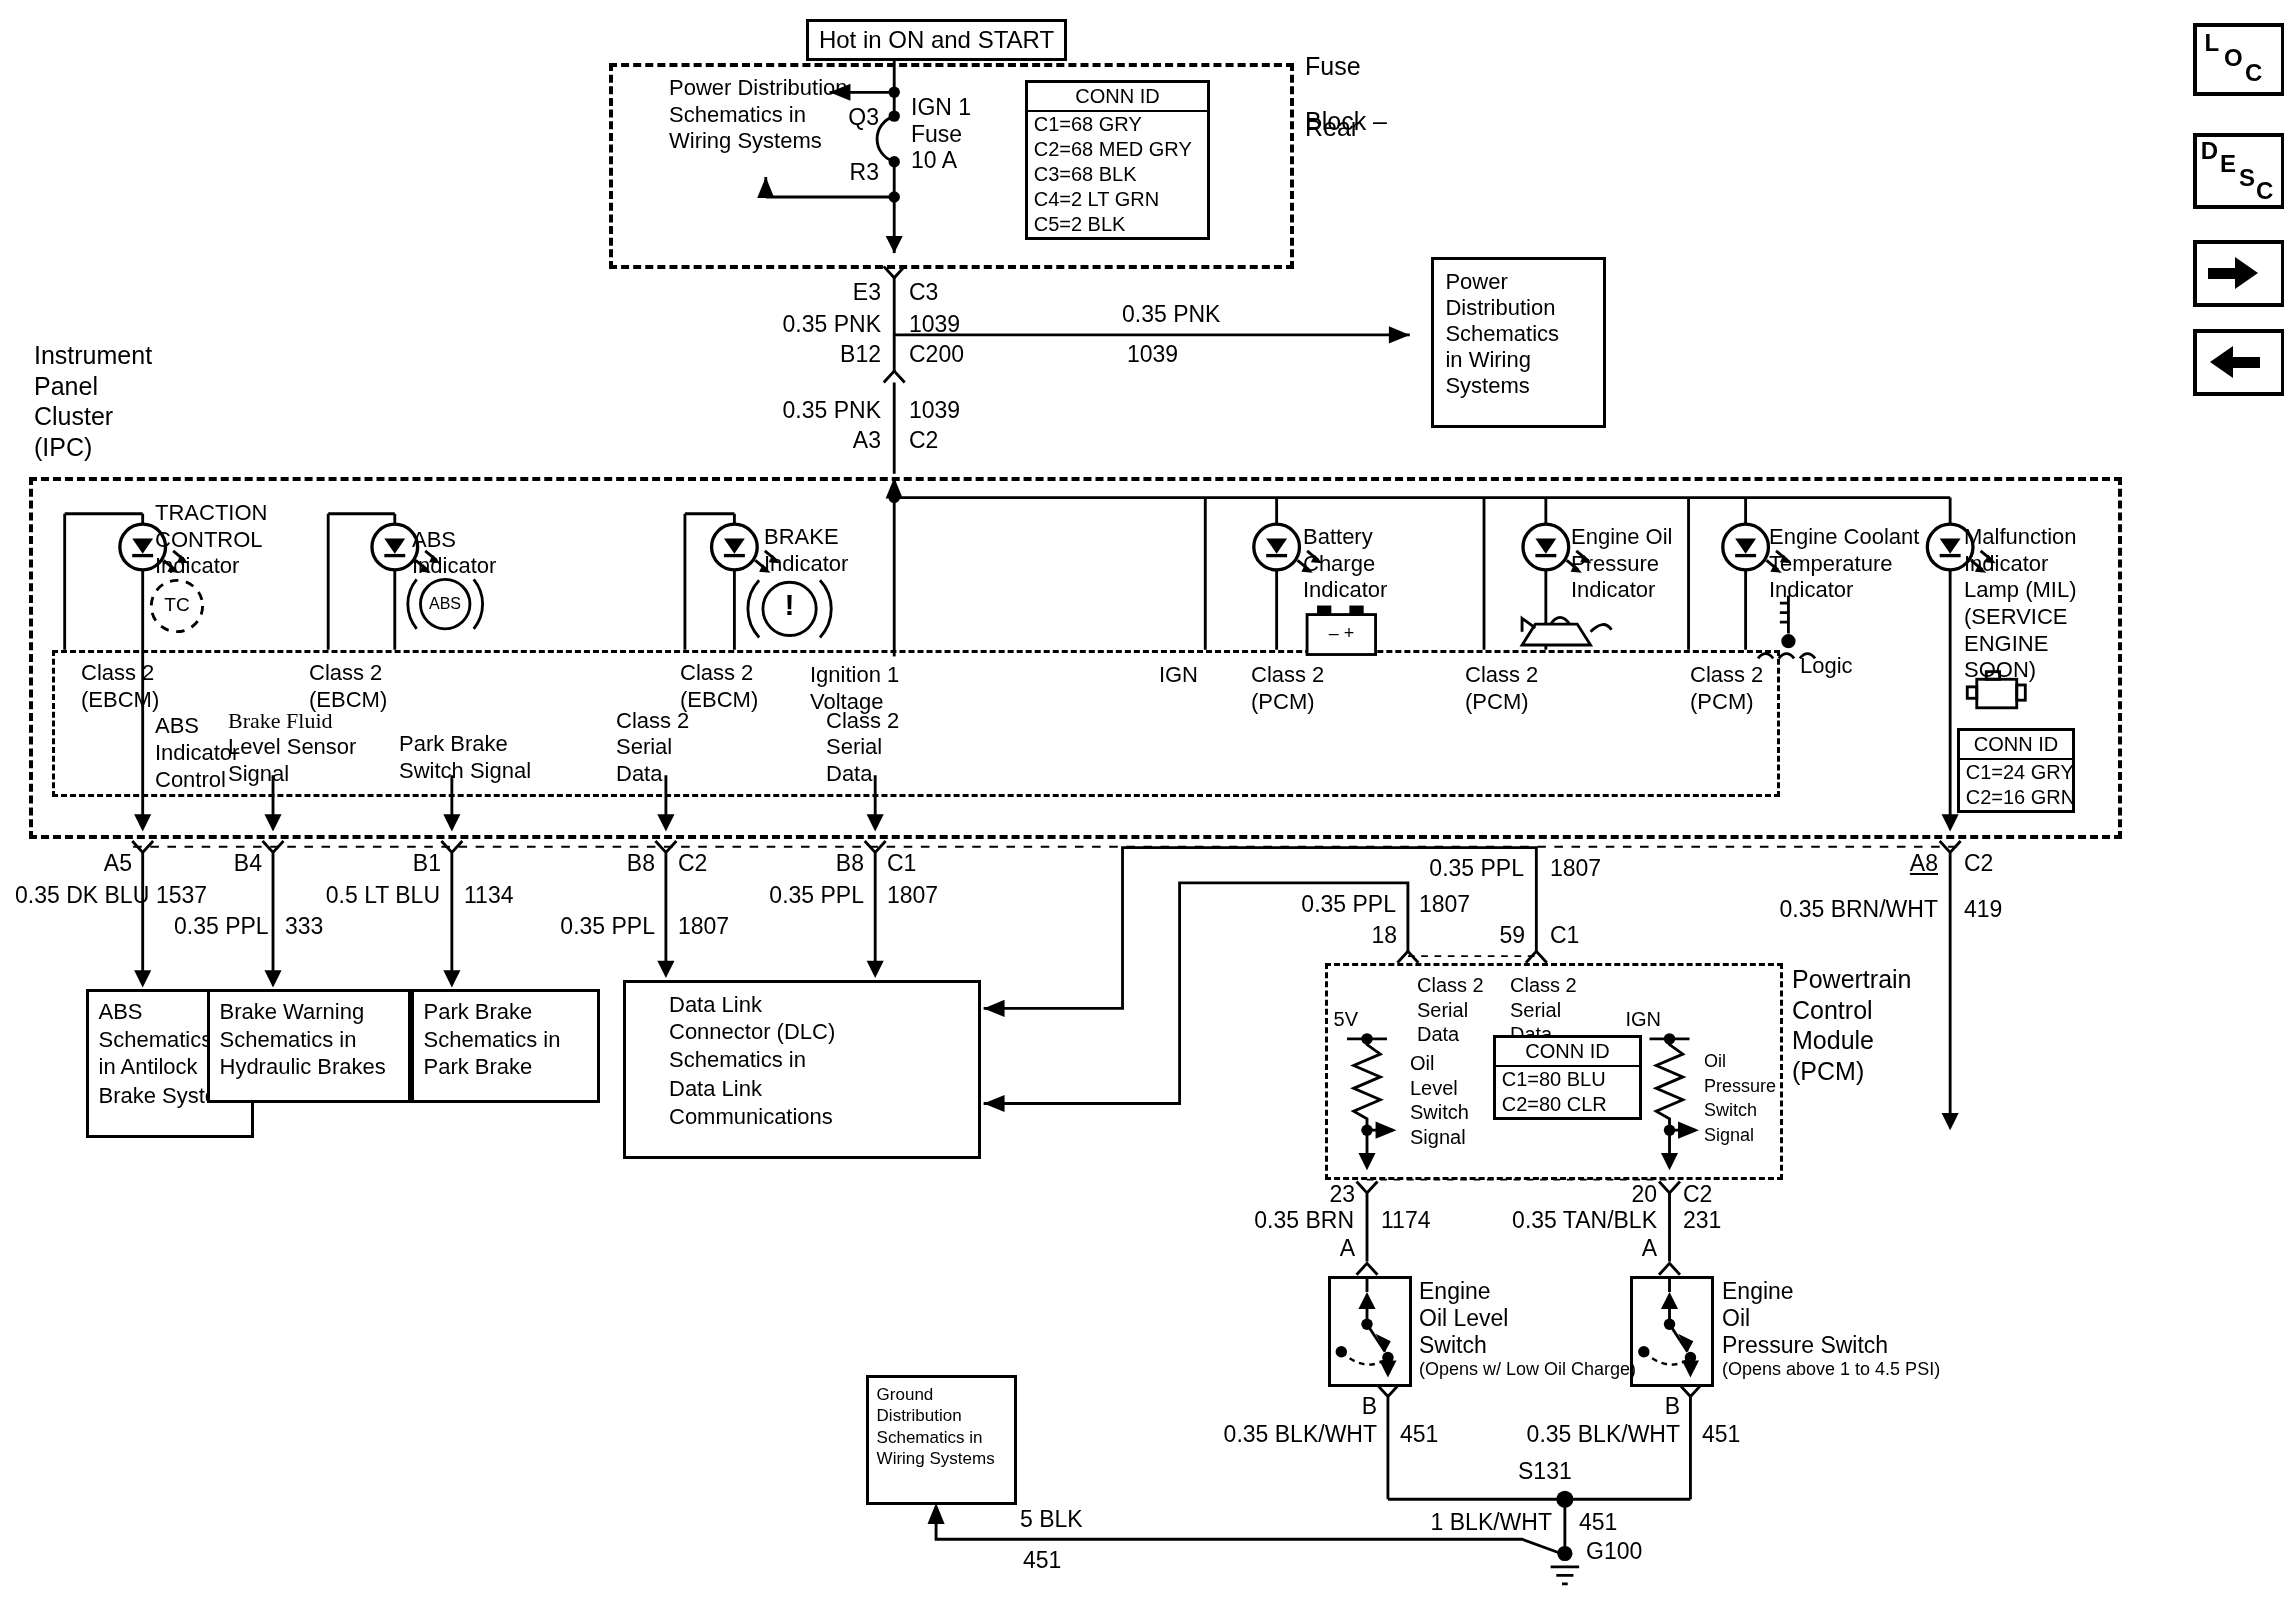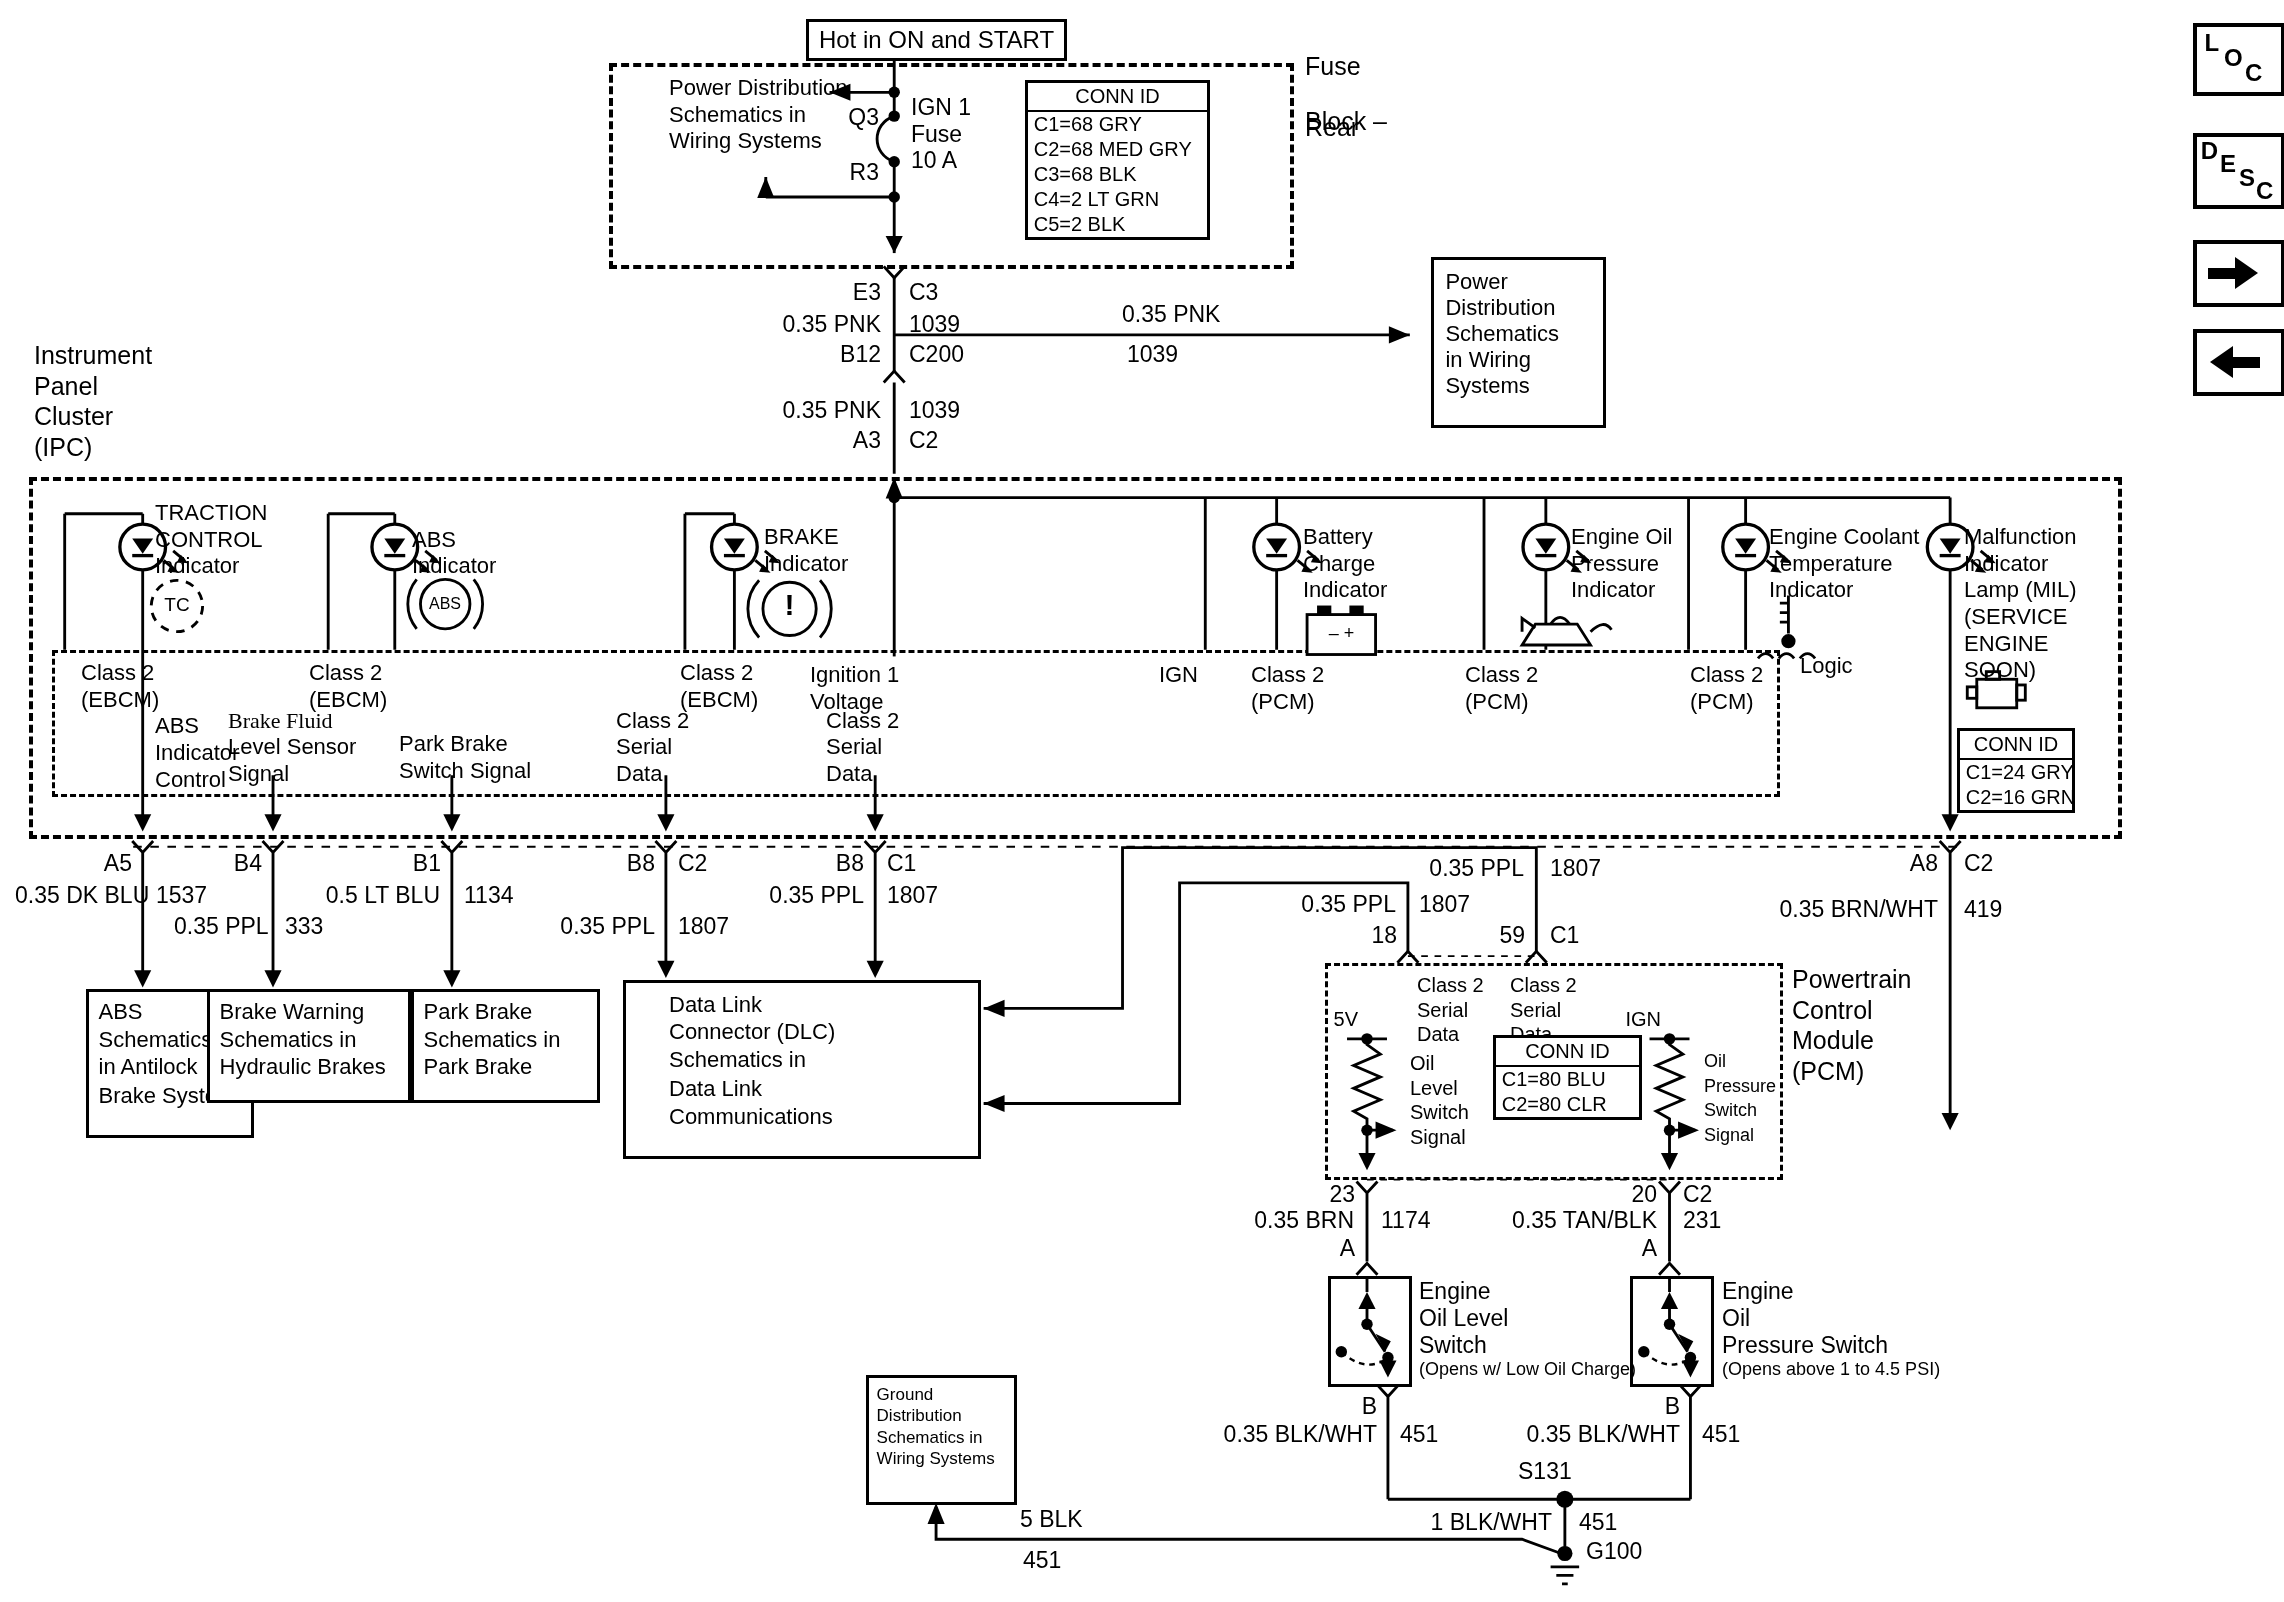--- a/index.html
+++ b/index.html
@@ -396,21 +396,21 @@
   <div class="lb ra" style="left:324px;top:883px;width:116px;">0.5 LT BLU</div>
   <div class="lb" style="left:464px;top:883px;">1134</div>
   <div class="lb ra" style="left:607px;top:851px;width:48px;">B8</div>
   <div class="lb" style="left:678px;top:851px;">C2</div>
   <div class="lb ra" style="left:553px;top:914px;width:102px;">0.35 PPL</div>
   <div class="lb" style="left:678px;top:914px;">1807</div>
   <div class="lb ra" style="left:816px;top:851px;width:48px;">B8</div>
   <div class="lb" style="left:887px;top:851px;">C1</div>
   <div class="lb ra" style="left:762px;top:883px;width:102px;">0.35 PPL</div>
   <div class="lb" style="left:887px;top:883px;">1807</div>
-  <div class="lb ra" style="left:1862px;top:851px;width:76px;">A8</div>
+  <div class="lb ra" style="left:1862px;top:851px;width:76px;text-decoration:underline;">A8</div>
   <div class="lb" style="left:1964px;top:851px;">C2</div>
   <div class="lb ra" style="left:1748px;top:897px;width:190px;">0.35 BRN/WHT</div>
   <div class="lb" style="left:1964px;top:897px;">419</div>
 
   <div class="lb ra" style="left:1424px;top:856px;width:100px;">0.35 PPL</div>
   <div class="lb" style="left:1550px;top:856px;">1807</div>
   <div class="lb ra" style="left:1294px;top:892px;width:102px;">0.35 PPL</div>
   <div class="lb" style="left:1419px;top:892px;">1807</div>
   <div class="lb ra" style="left:1349px;top:923px;width:48px;">18</div>
   <div class="lb ra" style="left:1477px;top:923px;width:48px;">59</div>

